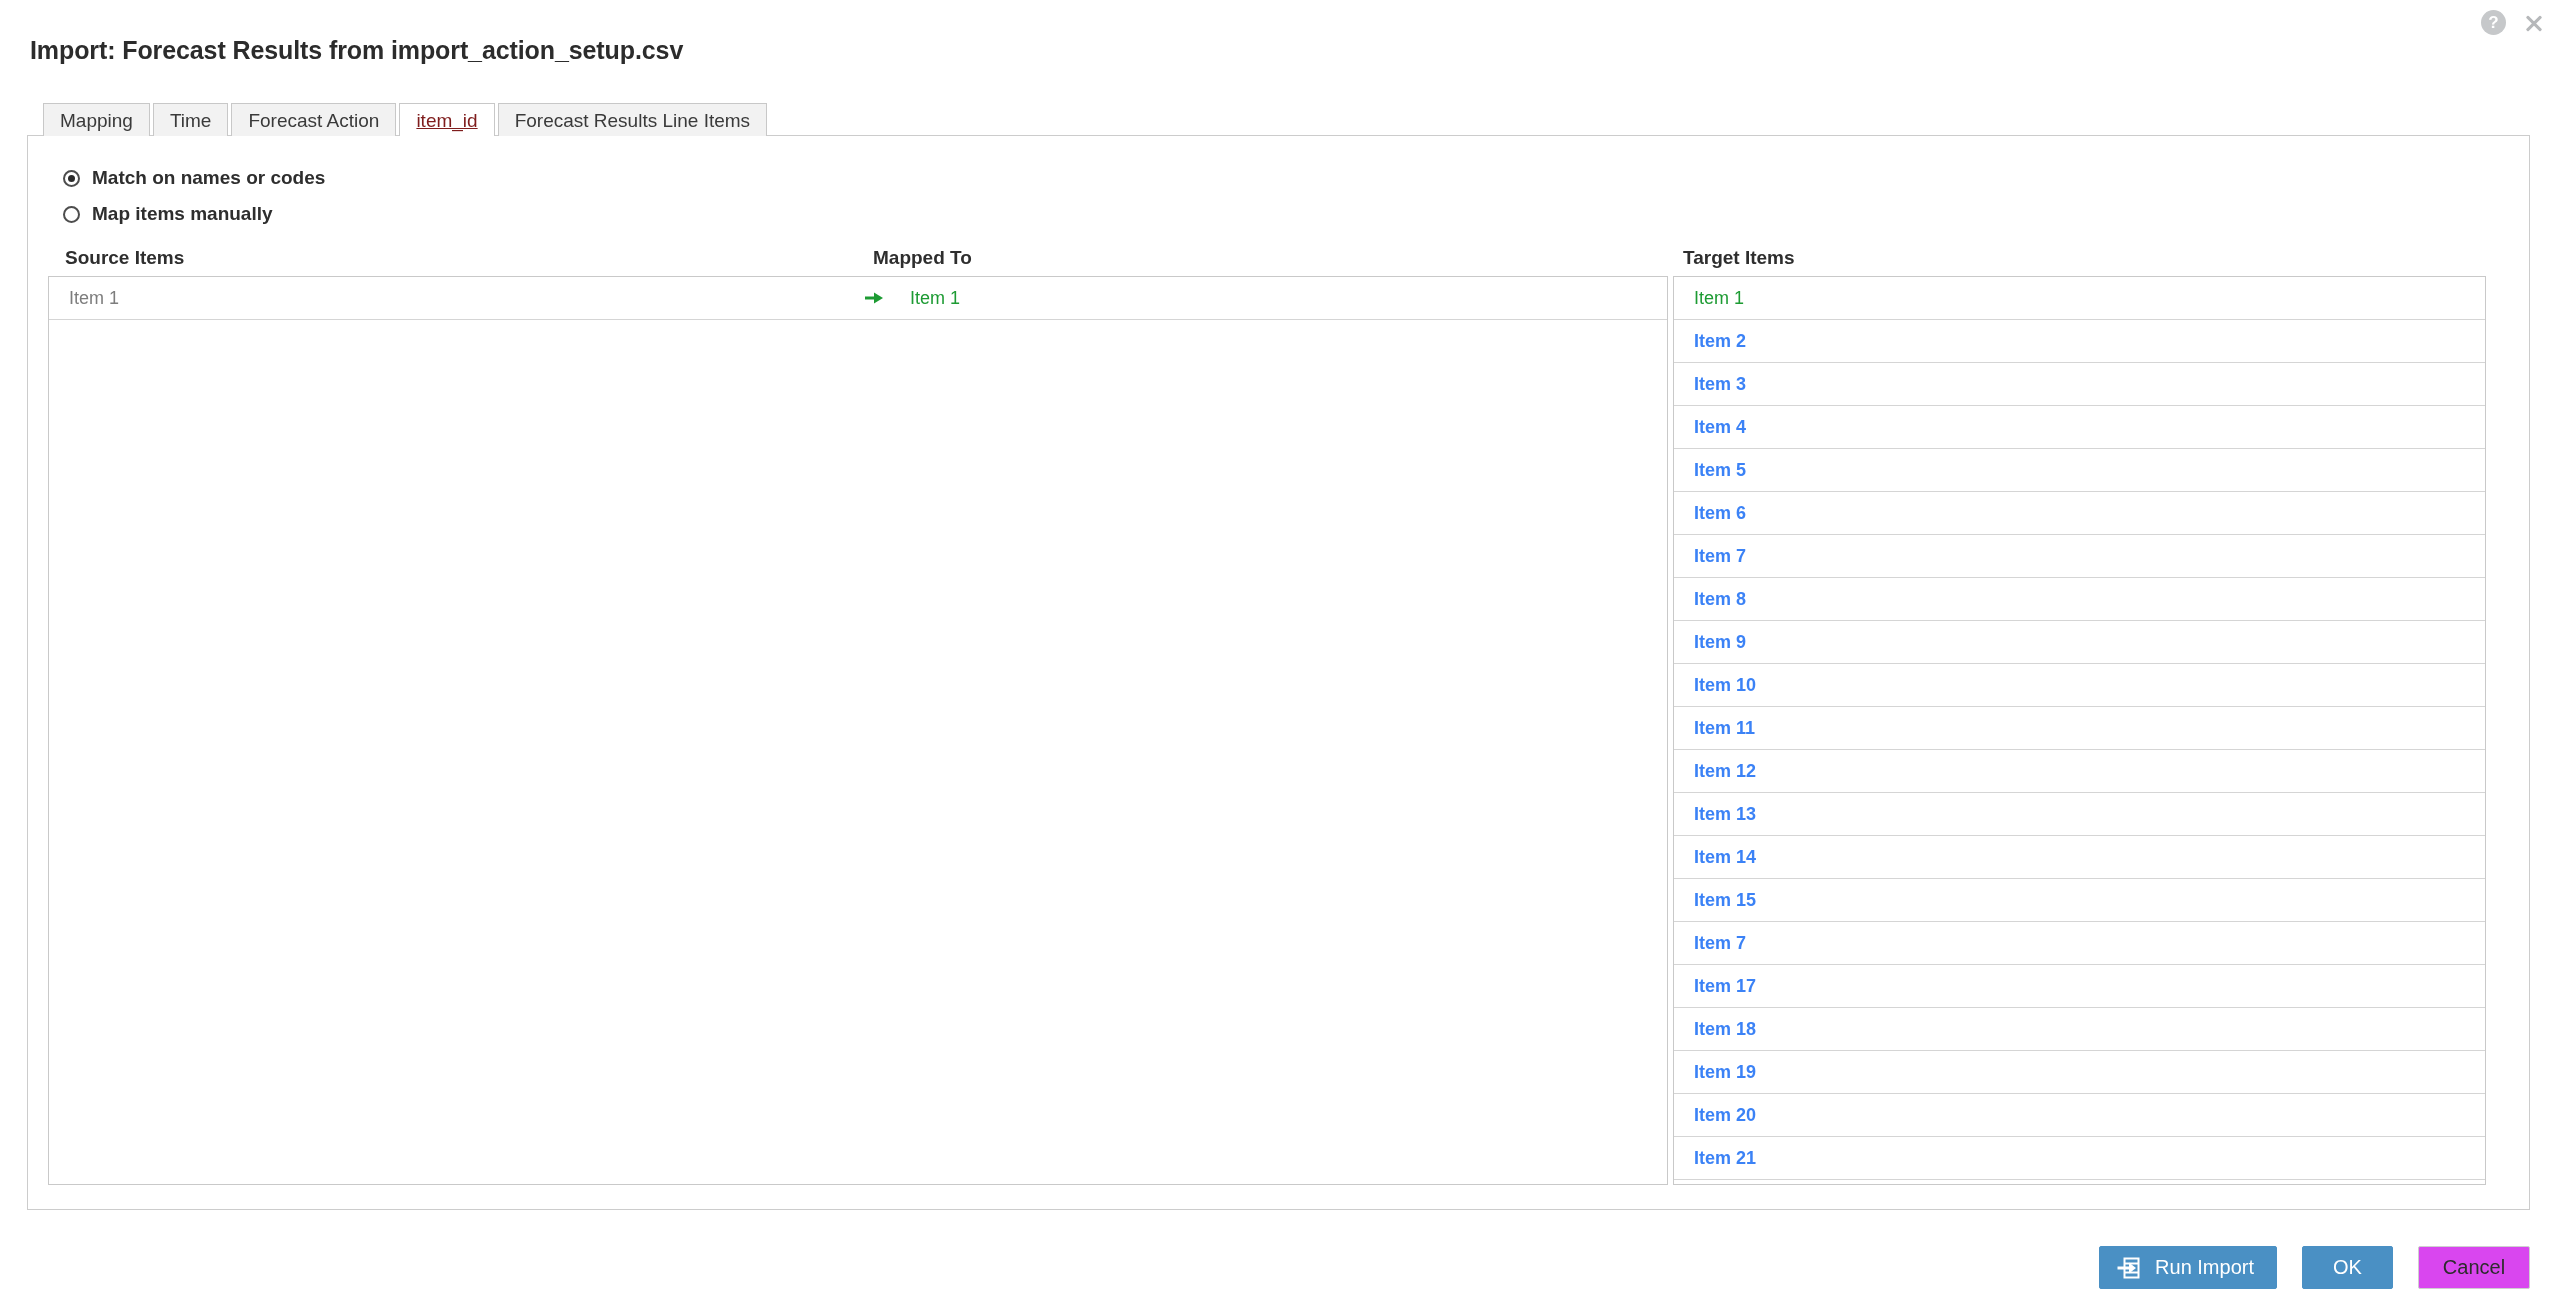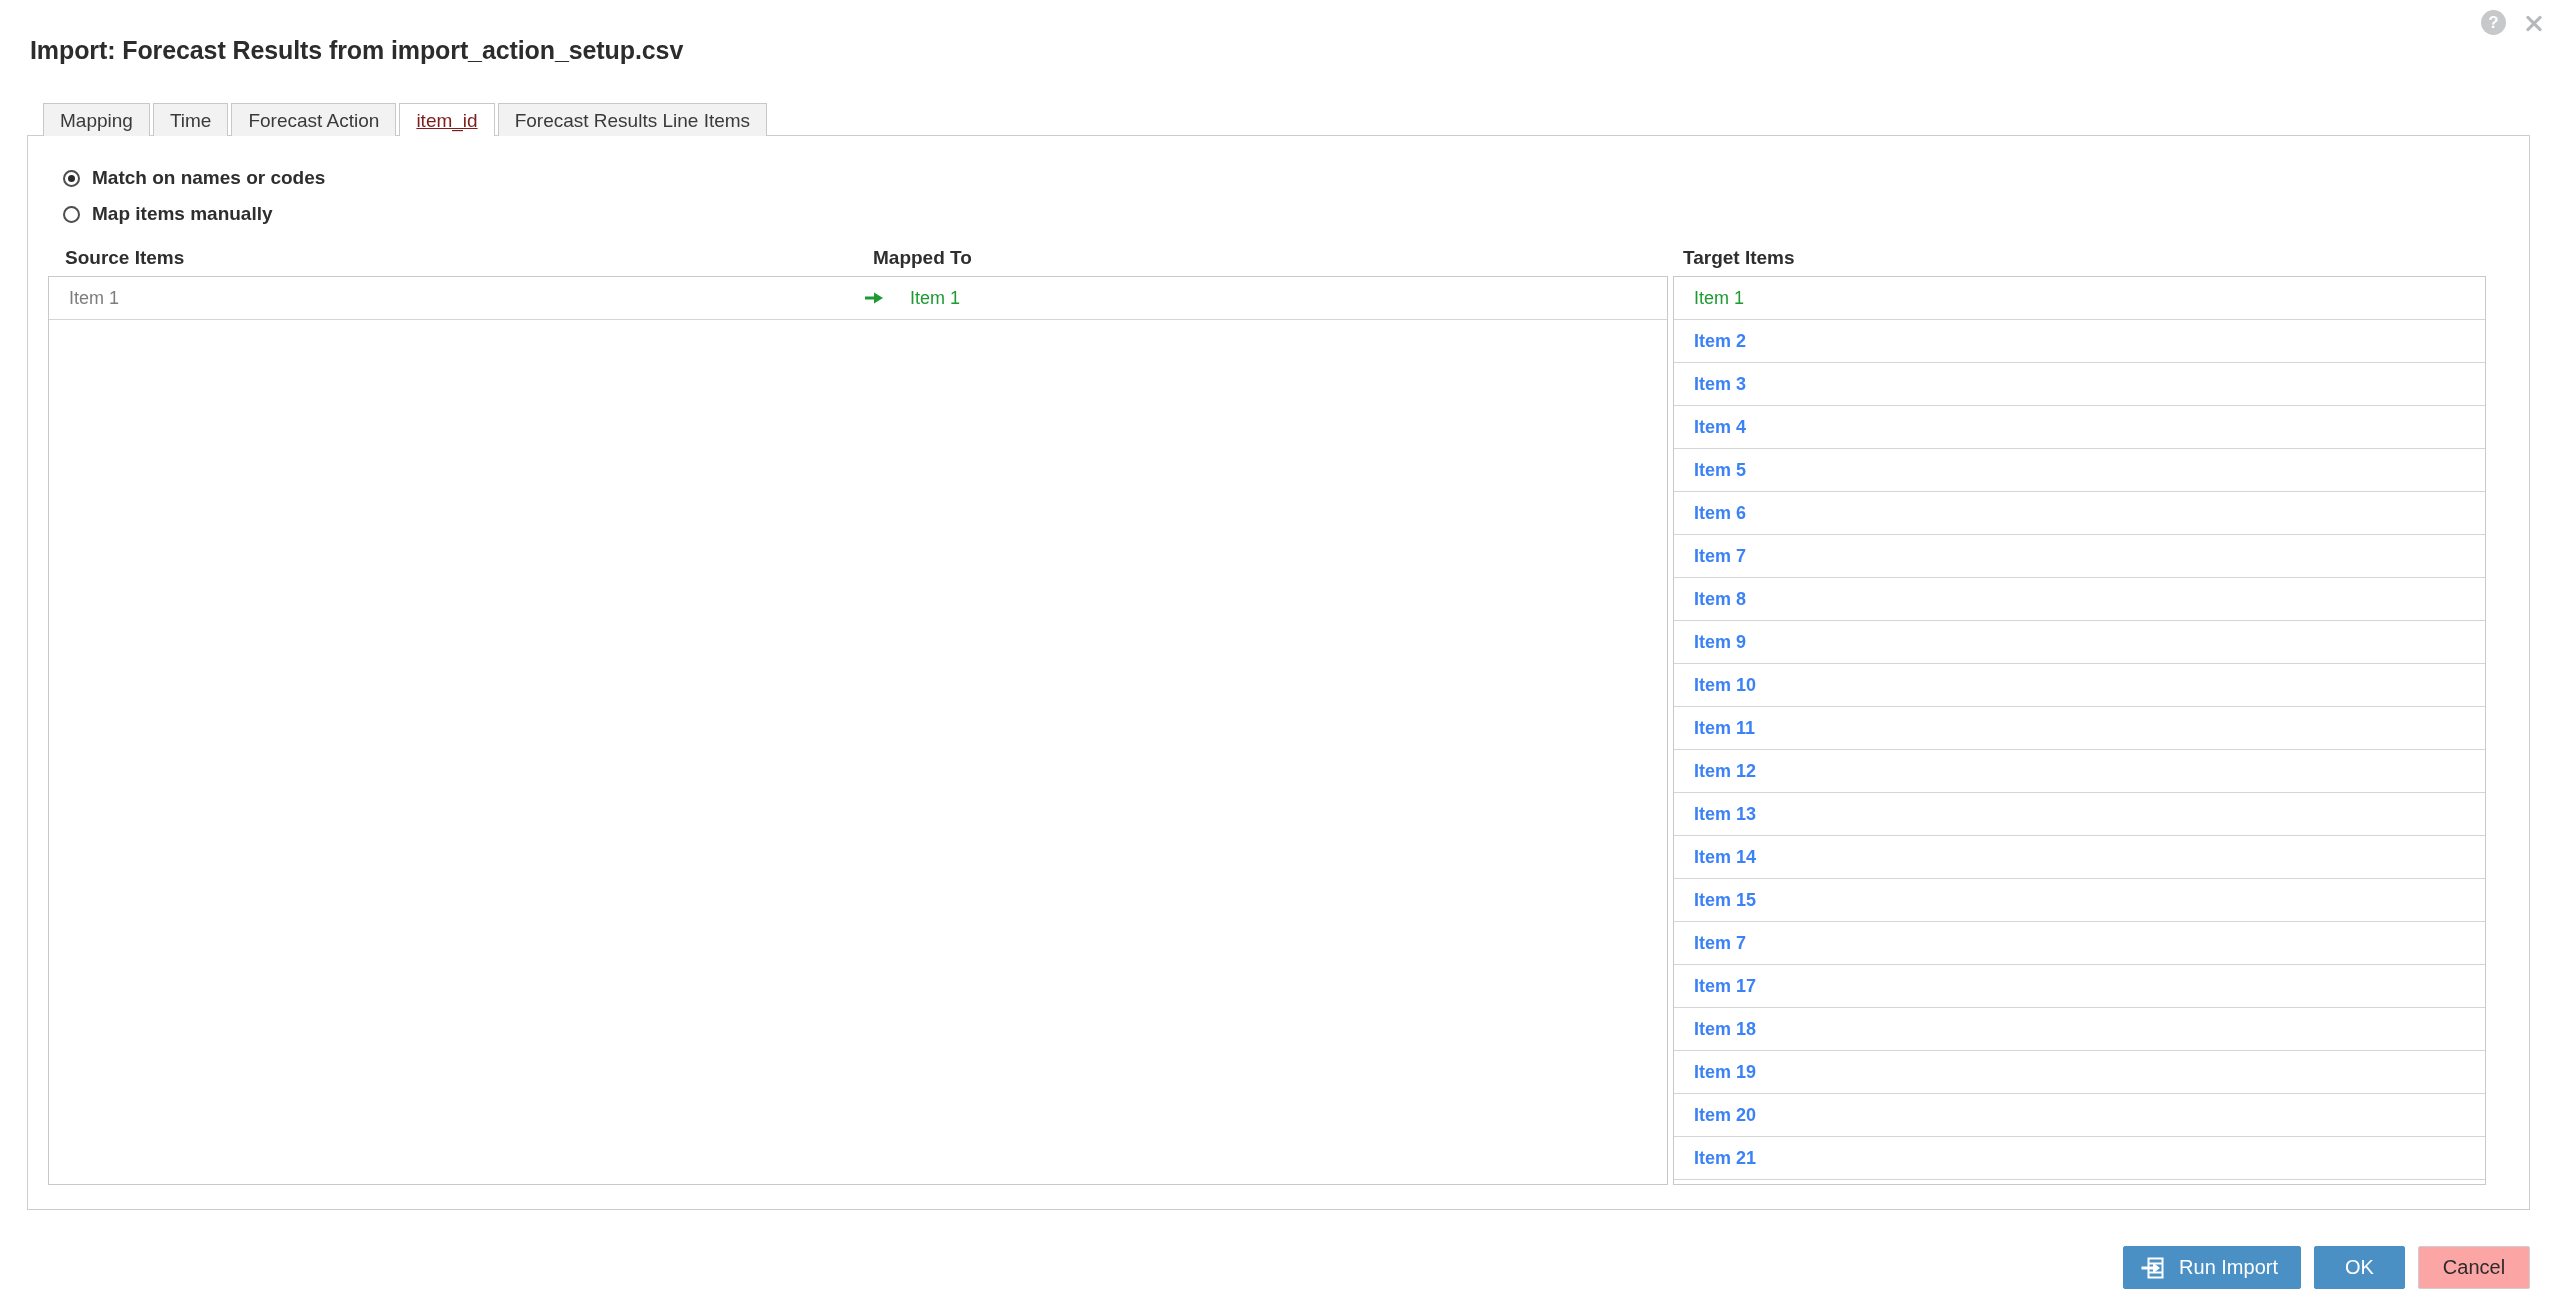--- a/index.html
+++ b/index.html
@@ -250,21 +250,21 @@
     top: 1232px;
     width: 2558px;
     height: 84px;
   }
   #footer-buttons {
     position: absolute;
     right: 28px;
     top: 14px;
     display: flex;
     align-items: center;
-    gap: 13px;
+    gap: 25px;
   }
   .btn {
     height: 43px;
     border-radius: 2px;
     font-size: 20px;
     display: flex;
     align-items: center;
     justify-content: center;
     cursor: pointer;
     box-sizing: border-box;
@@ -272,21 +272,21 @@
     user-select: none;
   }
   .btn-primary {
     background: #4a90c4;
     color: #ffffff;
     border: 1px solid #4a90c4;
   }
   #btn-run-import { padding: 0 22px 0 16px; gap: 13px; }
   #btn-ok { width: 91px; }
   .btn-secondary {
-    background: #fca5a5;
+    background: #d946ef;
     color: #2c2c2c;
     border: 1px solid #cfcfcf;
     width: 112px;
   }
   .import-icon { width: 26px; height: 26px; flex: none; display: block; }
   .arrow-svg  { width: 20px; height: 20px; display: block; }
 </style>
 </head>
 <body>
 

